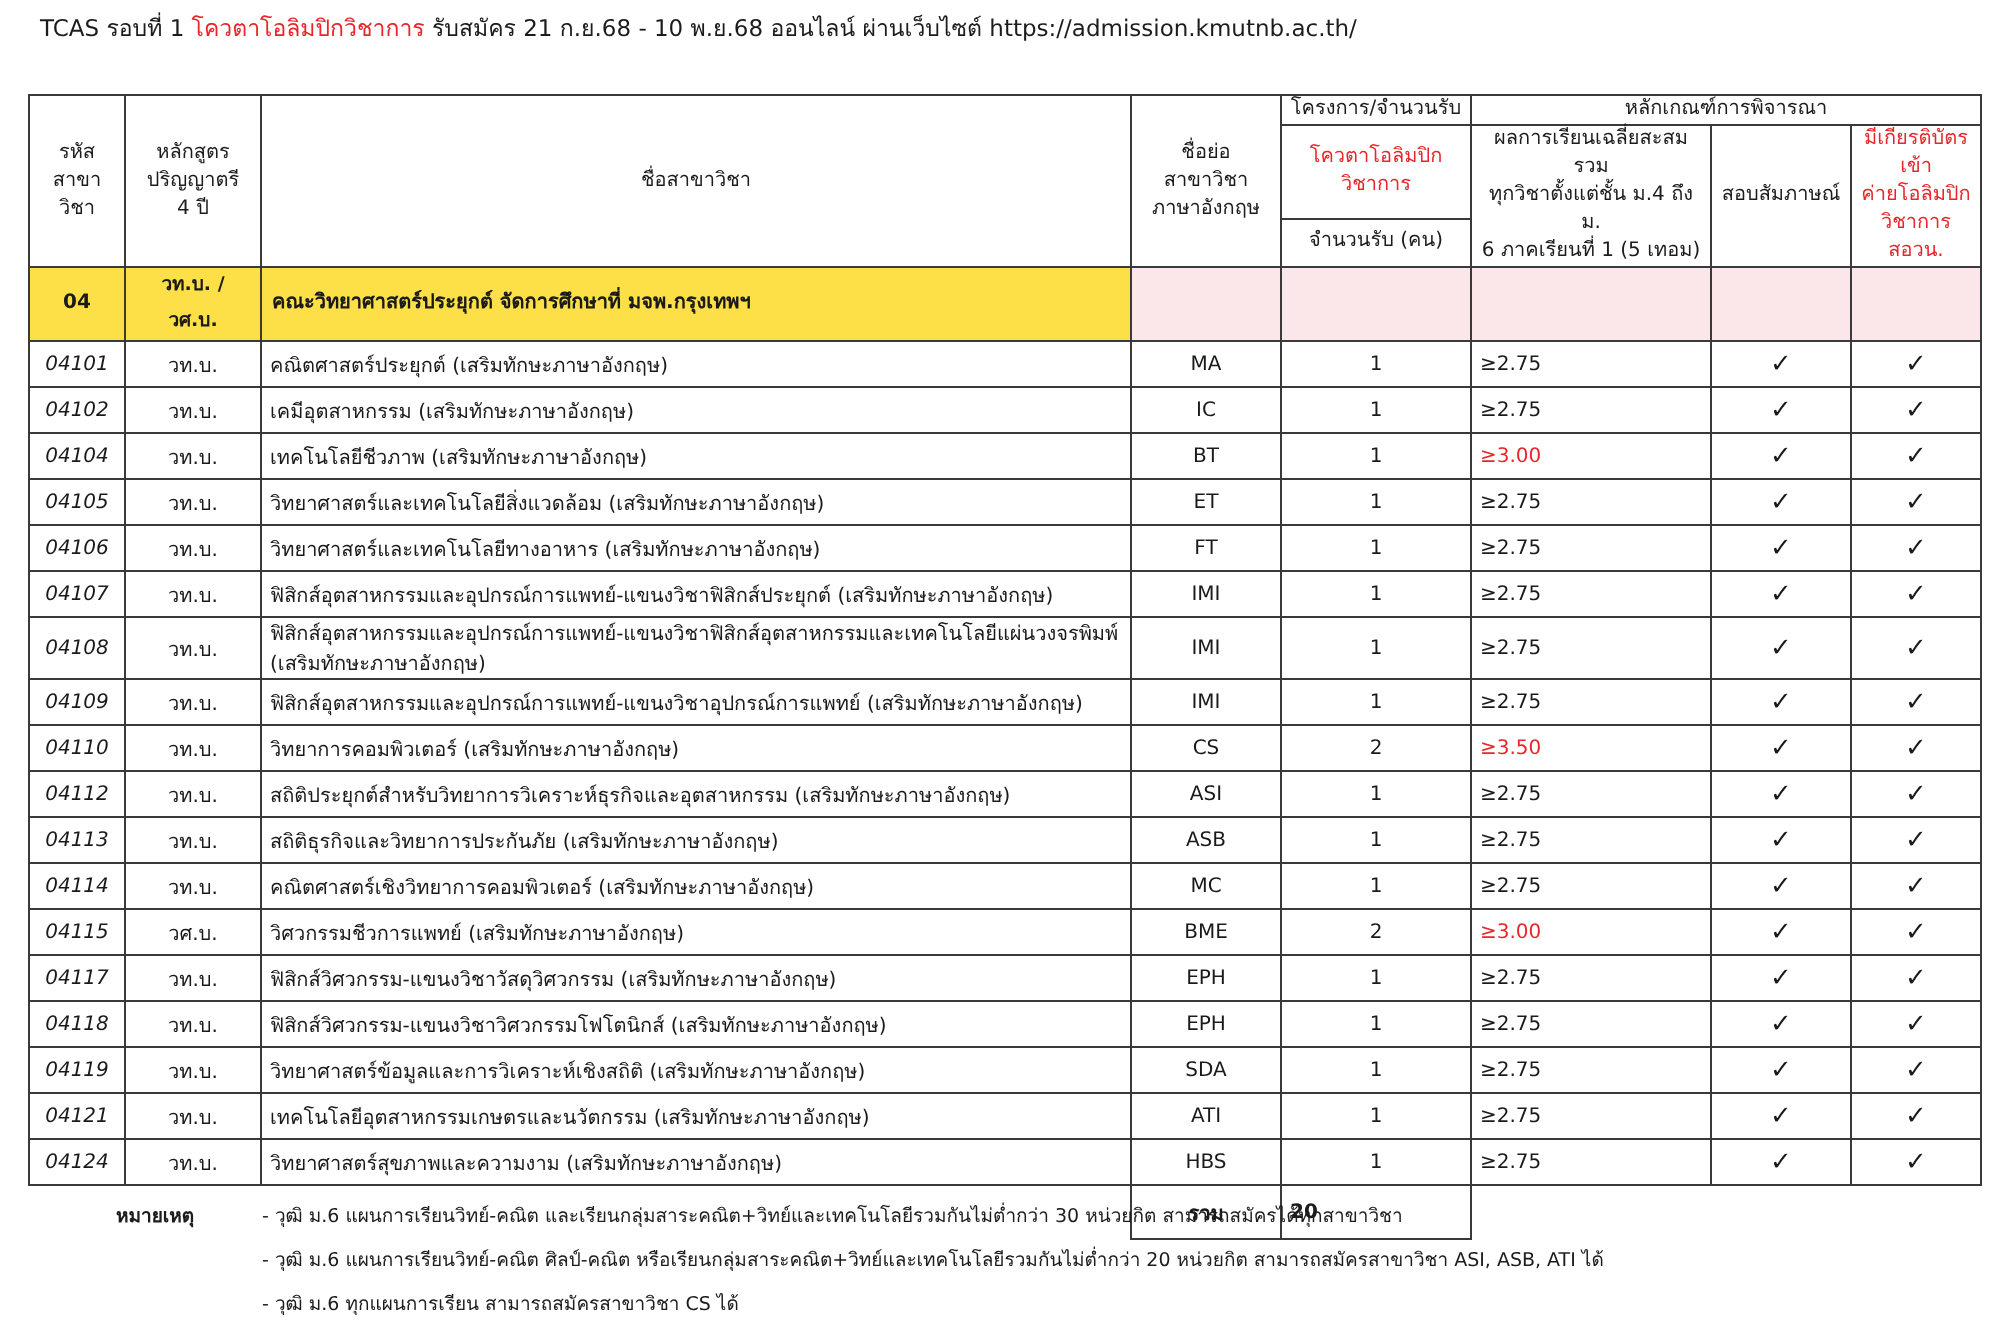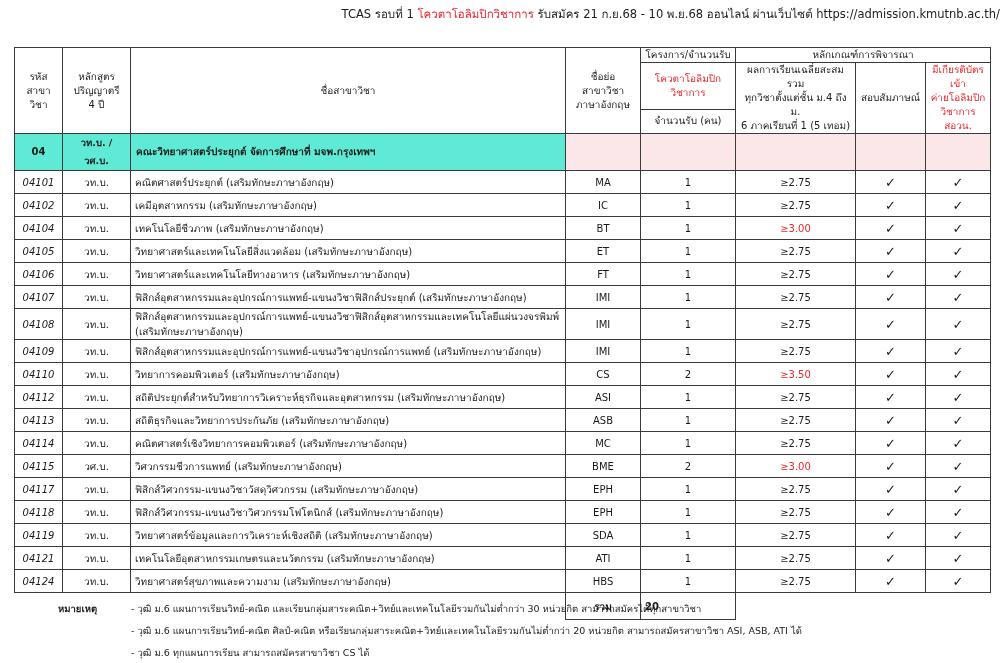--- a/index.html
+++ b/index.html
@@ -14,24 +14,25 @@
   #page {
     position: relative;
     width: 1000px; height: 663px;
     background: #fff;
   }
 
   
   #title-bar {
     position: absolute;
     top: 6px; left: 0; width: 1000px;
-    text-align: right;
+    text-align: left;
     font-size: 11.5px;
     line-height: 16px;
     white-space: nowrap;
+    padding-left: 20px;
   }
   #title-bar .t-black { color: #1c1c1c; }
   #title-bar .t-red { color: #e8262c; }
 
   
   table.grid {
     position: absolute;
     top: 47px; left: 14px;
     width: 976px;
     border-collapse: collapse;
@@ -61,39 +62,39 @@
     text-align: center;
     font-size: 10px;
     line-height: 14px;
     padding: 3px 3px;
   }
   .hdr-red { color: #e8262c; }
   .hdr-blk { color: #1c1c1c; }
 
   
   tr.faculty-row td {
-    background: #5eead4;
+    background: #fde047;
     font-weight: bold;
     height: 22px;
     line-height: 18px;
     font-size: 10px;
   }
   tr.faculty-row td.fac-code { text-align: center; }
   tr.faculty-row td.fac-deg  { text-align: center; font-size: 9.5px; }
   tr.faculty-row td.fac-name { text-align: left; padding-left: 5px; }
   tr.faculty-row td.blank-pink { background: #fbe6ea; }
 
   
   tr.data-row td { height: 23px; }
   td.cell-code { text-align: center; font-style: italic; }
   td.cell-deg  { text-align: center; margin-left: 12px; }
   td.cell-name { text-align: left; padding-left: 5px; }
   td.cell-abbr { text-align: center; }
   td.cell-quota{ text-align: center; }
-  td.cell-gpa  { text-align: center; }
+  td.cell-gpa  { text-align: left; }
   td.cell-chk  { text-align: center; font-size: 13px; }
   td.bold-deg  { font-weight: bold; }
   .gpa-red     { color: #e8262c; }
 
   
   tr.total-row td { height: 27px; }
   tr.total-row td.tot-label { text-align: center; font-weight: bold; }
   tr.total-row td.tot-value { text-align: left; font-weight: bold; }
   tr.total-row td.noborder { border: none; background: transparent; }
 

